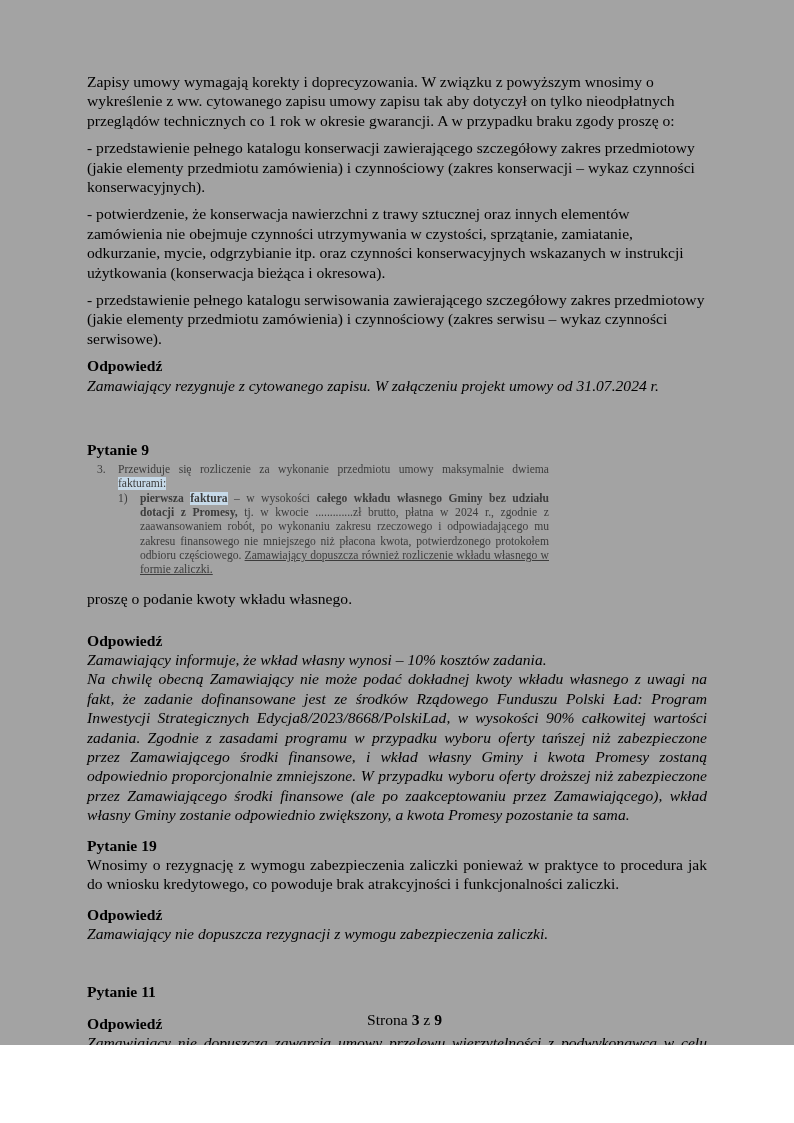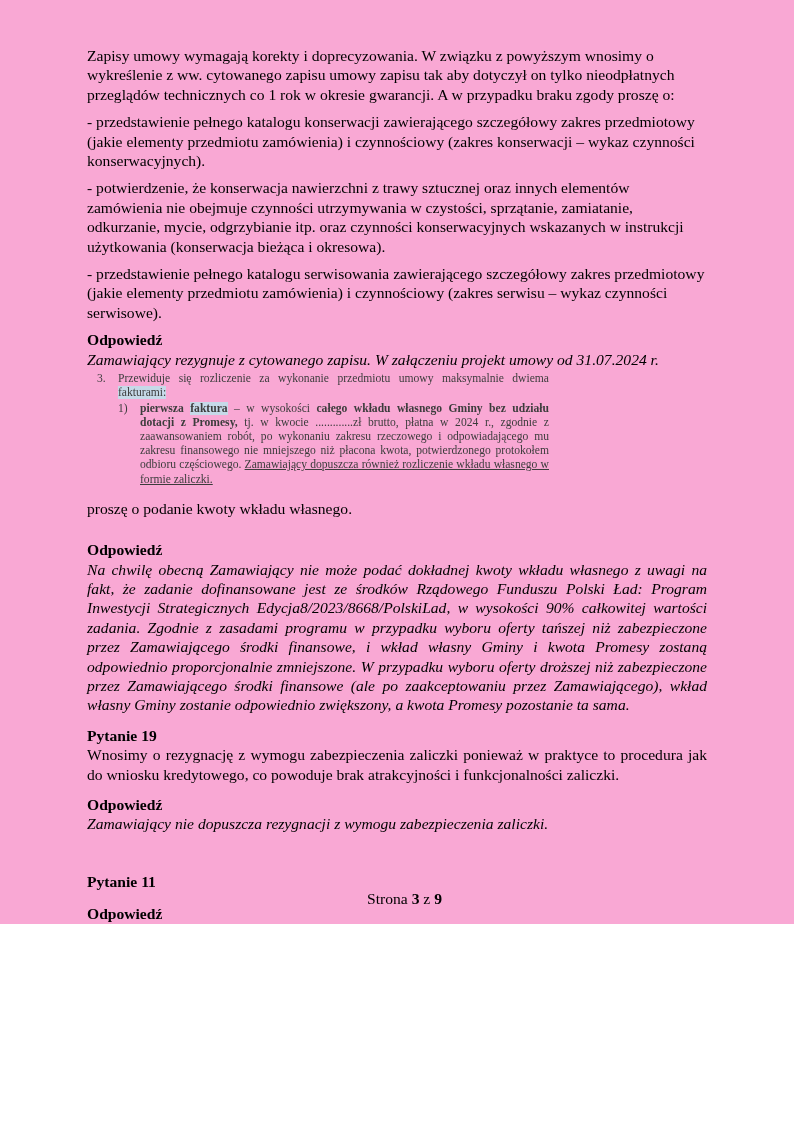--- a/index.html
+++ b/index.html
@@ -1,27 +1,27 @@
 <!DOCTYPE html>
 <html><head>
 <meta charset="utf-8">
 <style>
   html, body { margin: 0; padding: 0; background: #ffffff; }
   .page {
     width: 794px;
-    height: 924px;
+    height: 1045px;
     box-sizing: border-box;
-    padding: 46px 87px 20px 87px;
+    padding: 72px 87px 20px 87px;
     position: relative;
     font-family: "Liberation Serif", serif;
     font-size: 15.6px;
     line-height: 19.4px;
     color: #000000;
     overflow: hidden;
-    background: #f9a8d4;
+    background: #a3a3a3;
   }
   p { margin: 0 0 8px 0; }
   .just { text-align: justify; }
   .heading { font-weight: bold; margin: 0; }
   .it { font-style: italic; }
   .b { font-weight: bold; }
   .u { text-decoration: underline; }
   .hl { background: #c6d9e8; }
   .mt-q9 { margin-top: 45px; }
   .mt-q10 { margin-top: 11px; }
@@ -58,40 +58,42 @@
 <div class="page">
 
   <p>Zapisy umowy wymagają korekty i doprecyzowania. W związku z powyższym wnosimy o wykreślenie z ww. cytowanego zapisu umowy zapisu tak aby dotyczył on tylko nieodpłatnych przeglądów technicznych co 1 rok w okresie gwarancji. A w przypadku braku zgody proszę o:</p>
   <p>- przedstawienie pełnego katalogu konserwacji zawierającego szczegółowy zakres przedmiotowy (jakie elementy przedmiotu zamówienia) i czynnościowy (zakres konserwacji – wykaz czynności konserwacyjnych).</p>
   <p>- potwierdzenie, że konserwacja nawierzchni z trawy sztucznej oraz innych elementów zamówienia nie obejmuje czynności utrzymywania w czystości, sprzątanie, zamiatanie, odkurzanie, mycie, odgrzybianie itp. oraz czynności konserwacyjnych wskazanych w instrukcji użytkowania (konserwacja bieżąca i okresowa).</p>
   <p>- przedstawienie pełnego katalogu serwisowania zawierającego szczegółowy zakres przedmiotowy (jakie elementy przedmiotu zamówienia) i czynnościowy (zakres serwisu – wykaz czynności serwisowe).</p>
 
   <p class="heading">Odpowiedź</p>
   <p class="it answer-text">Zamawiający rezygnuje z cytowanego zapisu. W załączeniu projekt umowy od 31.07.2024 r.</p>
 
+  <p class="heading mt-q9">Pytanie 9</p>
 
   <div class="quote">
     <div class="q-row">
       <span class="q-no">3.</span>
       <div class="q-body">
         <span>Przewiduje się  rozliczenie za wykonanie przedmiotu umowy maksymalnie dwiema</span>
         <span class="hl">fakturami:</span>
       </div>
     </div>
     <div class="q-sub">
       <div class="q-row">
         <span class="q-no2">1)</span>
         <div class="q-body"><span class="b">pierwsza </span><span class="b hl">faktura</span><span> – w wysokości </span><span class="b">całego wkładu własnego Gminy bez udziału dotacji z Promesy,</span><span> tj. w kwocie .............zł brutto, płatna w 2024 r., zgodnie z zaawansowaniem robót, po wykonaniu zakresu rzeczowego i odpowiadającego mu zakresu finansowego nie mniejszego niż płacona kwota, potwierdzonego protokołem odbioru częściowego. </span><span class="u">Zamawiający dopuszcza również rozliczenie wkładu własnego w formie zaliczki.</span></div>
       </div>
     </div>
   </div>
 
   <p class="tail">proszę o podanie kwoty wkładu własnego.</p>
 
   <p class="heading mt-ans9">Odpowiedź</p>
+  <p class="it answer-text">Zamawiający informuje, że wkład własny wynosi – 10% kosztów zadania.</p>
   <p class="it answer-text just">Na chwilę obecną Zamawiający nie może podać dokładnej kwoty wkładu własnego z uwagi na fakt, że zadanie dofinansowane jest ze środków Rządowego Funduszu Polski Ład: Program Inwestycji Strategicznych Edycja8/2023/8668/PolskiLad, w wysokości 90% całkowitej wartości zadania. Zgodnie z zasadami programu w przypadku wyboru oferty tańszej niż zabezpieczone przez Zamawiającego środki finansowe, i wkład własny Gminy i kwota Promesy zostaną odpowiednio proporcjonalnie zmniejszone. W przypadku wyboru oferty droższej niż zabezpieczone przez Zamawiającego środki finansowe (ale po zaakceptowaniu przez Zamawiającego), wkład własny Gminy zostanie odpowiednio zwiększony, a kwota Promesy pozostanie ta sama.</p>
 
   <p class="heading mt-q10">Pytanie 19</p>
   <p class="just answer-text">Wnosimy o rezygnację z wymogu zabezpieczenia zaliczki ponieważ w praktyce to procedura jak do wniosku kredytowego, co powoduje brak atrakcyjności i funkcjonalności zaliczki.</p>
 
   <p class="heading mt-ans10">Odpowiedź</p>
   <p class="it answer-text">Zamawiający nie dopuszcza rezygnacji z wymogu zabezpieczenia zaliczki.</p>
 
   <p class="heading mt-q11">Pytanie 11</p>
 

